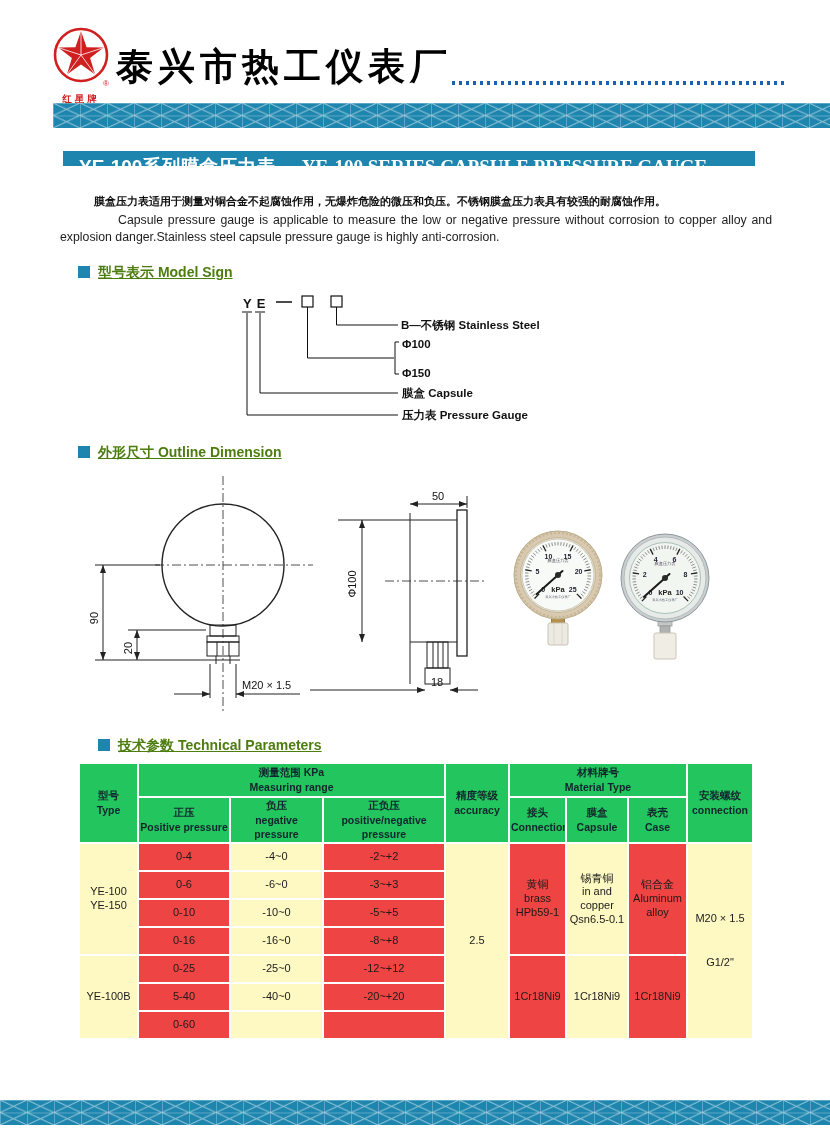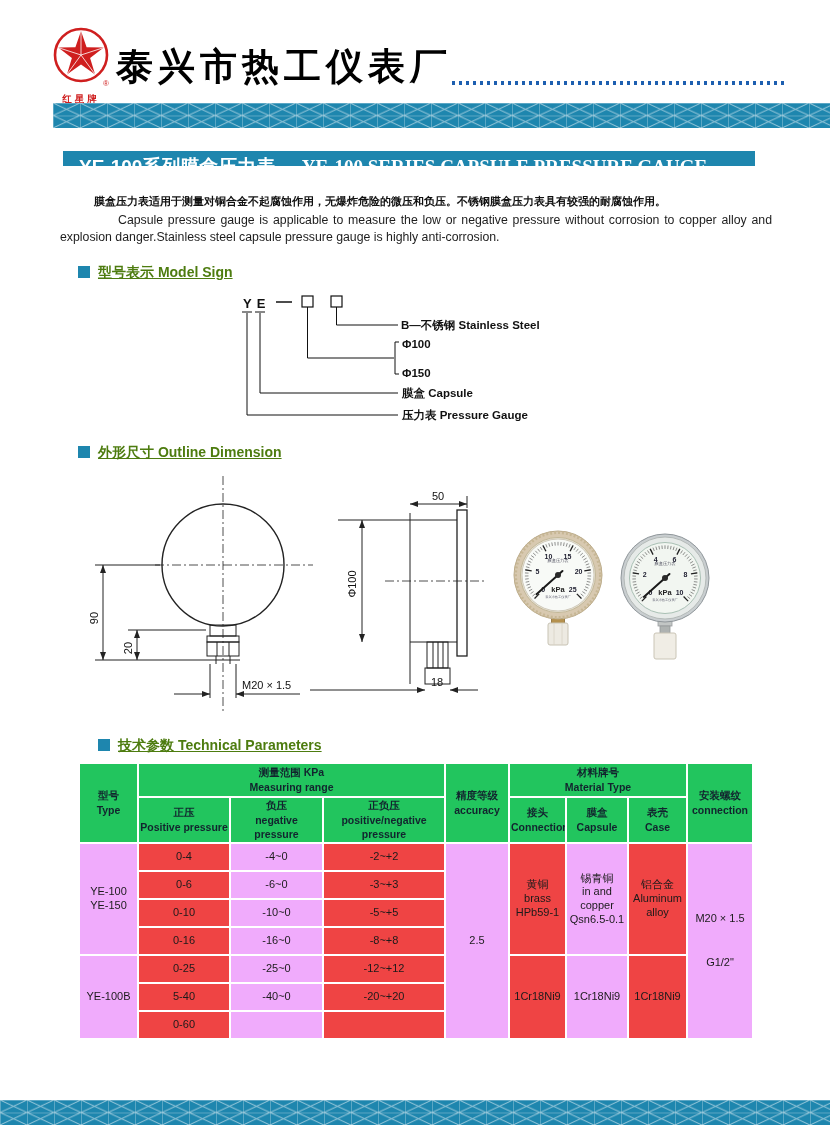--- a/index.html
+++ b/index.html
@@ -23,21 +23,21 @@
   
   .sect{font-size:14px;font-weight:bold;color:#4d7c0f;white-space:nowrap;text-decoration:underline;}
   .sq{display:inline-block;width:12px;height:12px;background:#1e86ae;margin-right:8px;vertical-align:-1px;}
 
   
   table.params{border-collapse:collapse;table-layout:fixed;width:674px;}
   table.params th,table.params td{border:2px solid #fff;text-align:center;vertical-align:middle;
       white-space:pre-line;padding:0 1px;overflow:hidden;}
   table.params th{background:#22c55e;font-size:10.5px;line-height:1.4;font-weight:600;color:#12242e;}
   table.params td{font-size:11px;color:#1b1b1b;line-height:1.25;}
-  td.blue{background:#ef4444;} td.gray{background:#f0abfc;}
+  td.blue{background:#ef4444;} td.gray{background:#fef9c3;}
   td.typecell{vertical-align:top;line-height:28px;font-size:11px;}
   .inst1{margin-bottom:16px;}
   svg text{font-family:"Liberation Sans","DejaVu Sans",sans-serif;}
 </style>
 </head>
 <body>
 
 <div class="page">
 
   <svg class="abs" style="left:50px;top:24px;" width="64" height="82" viewBox="0 0 64 82">

